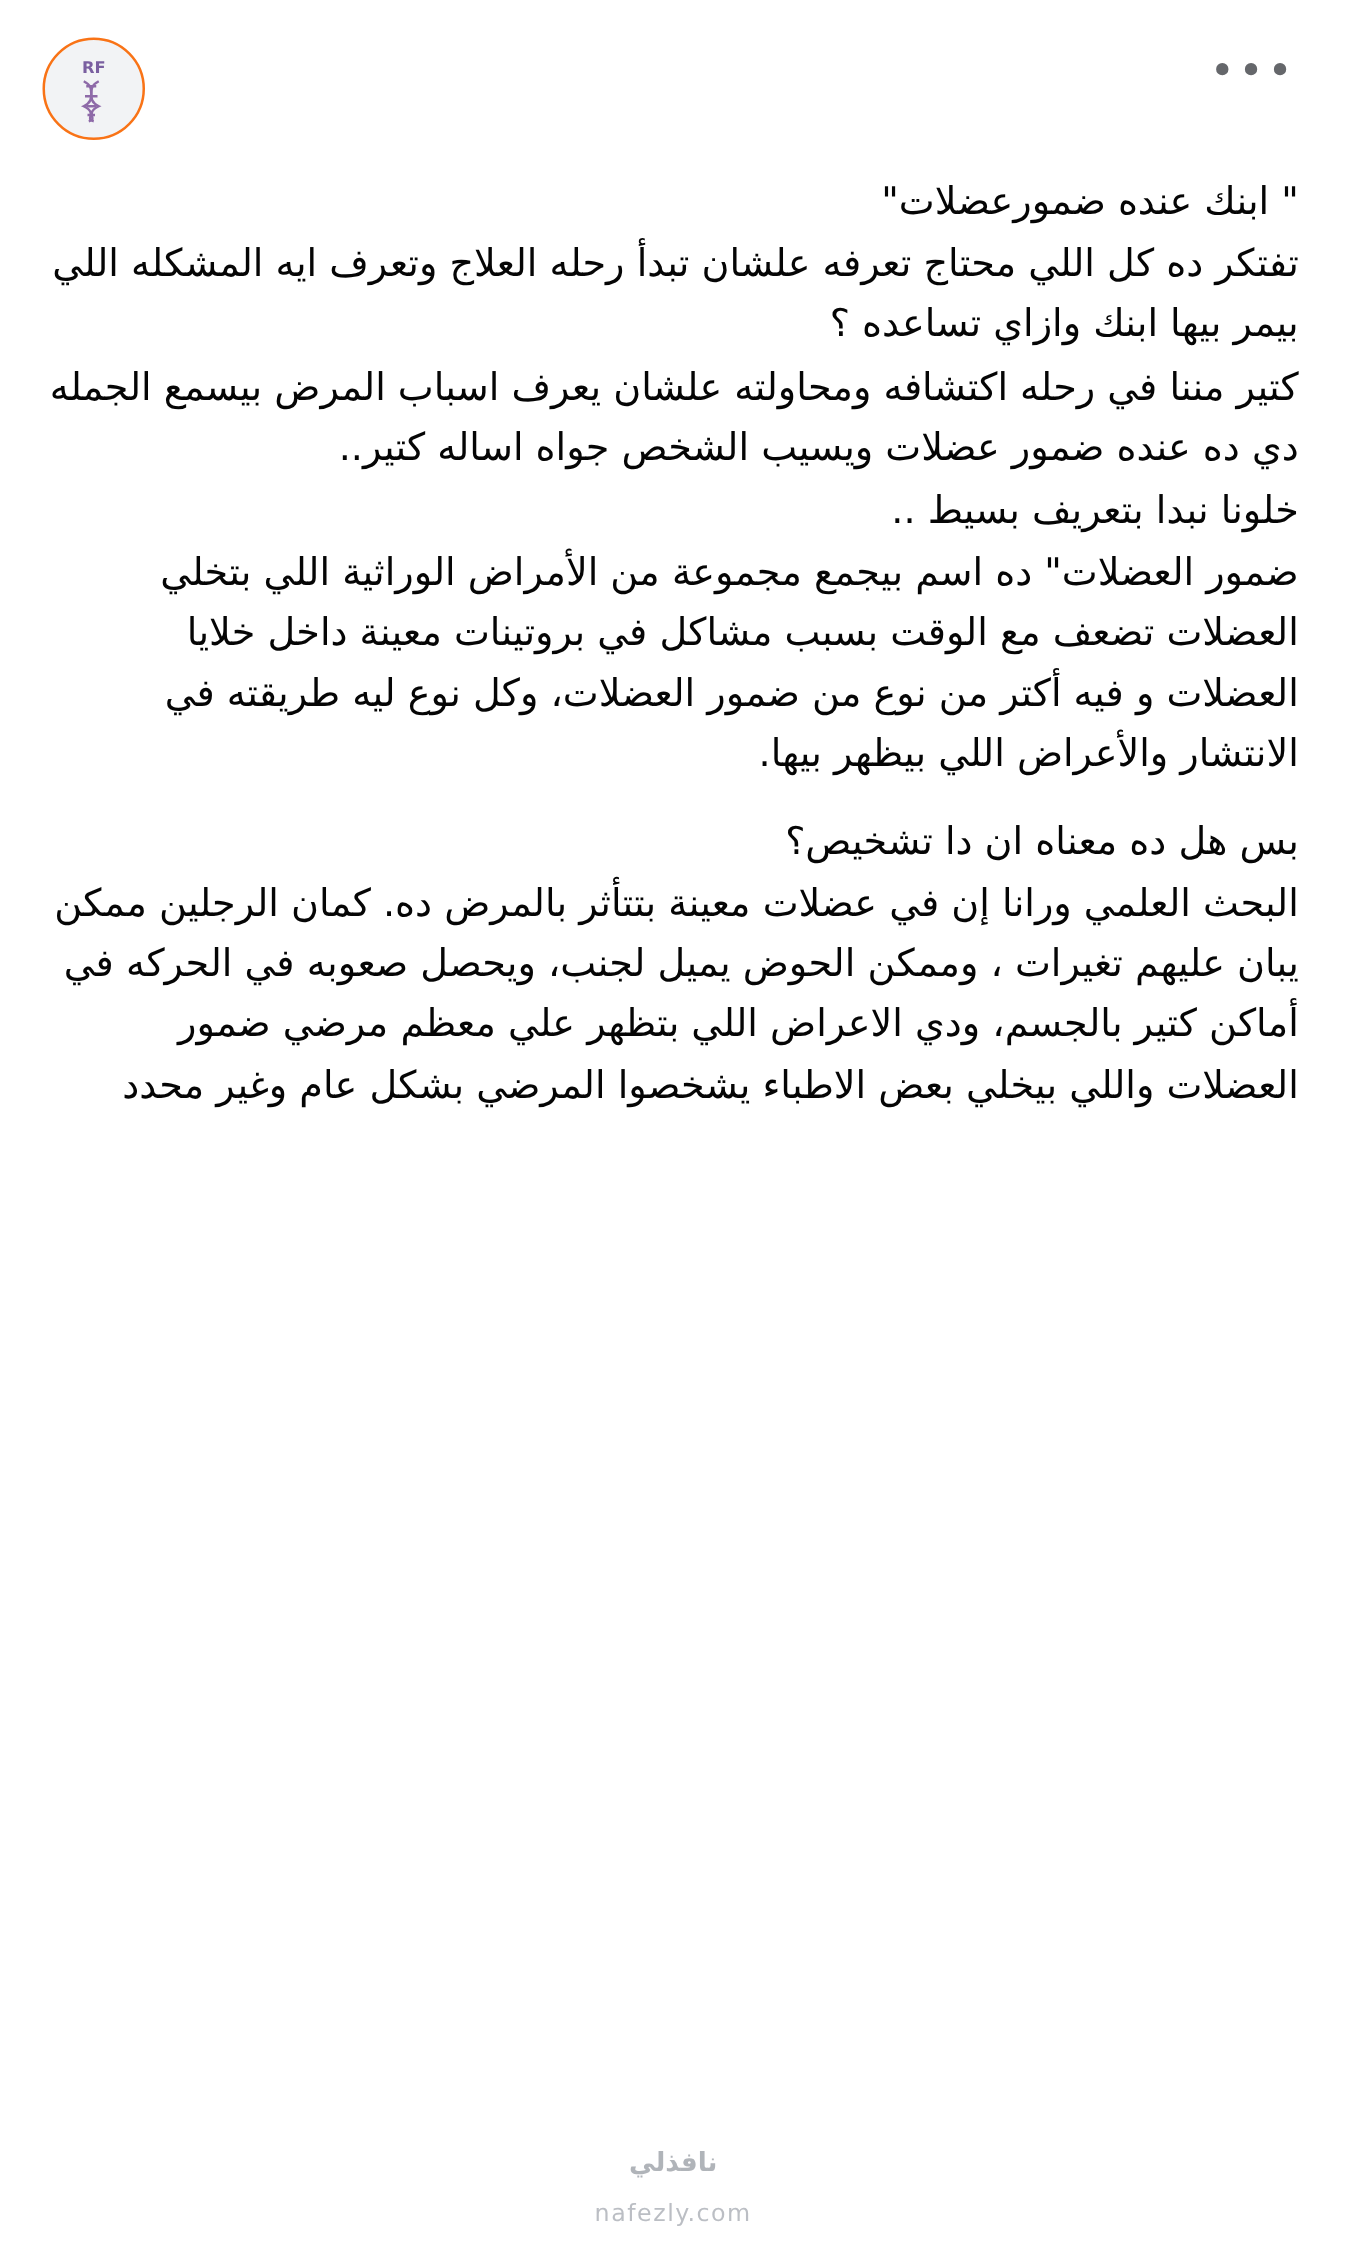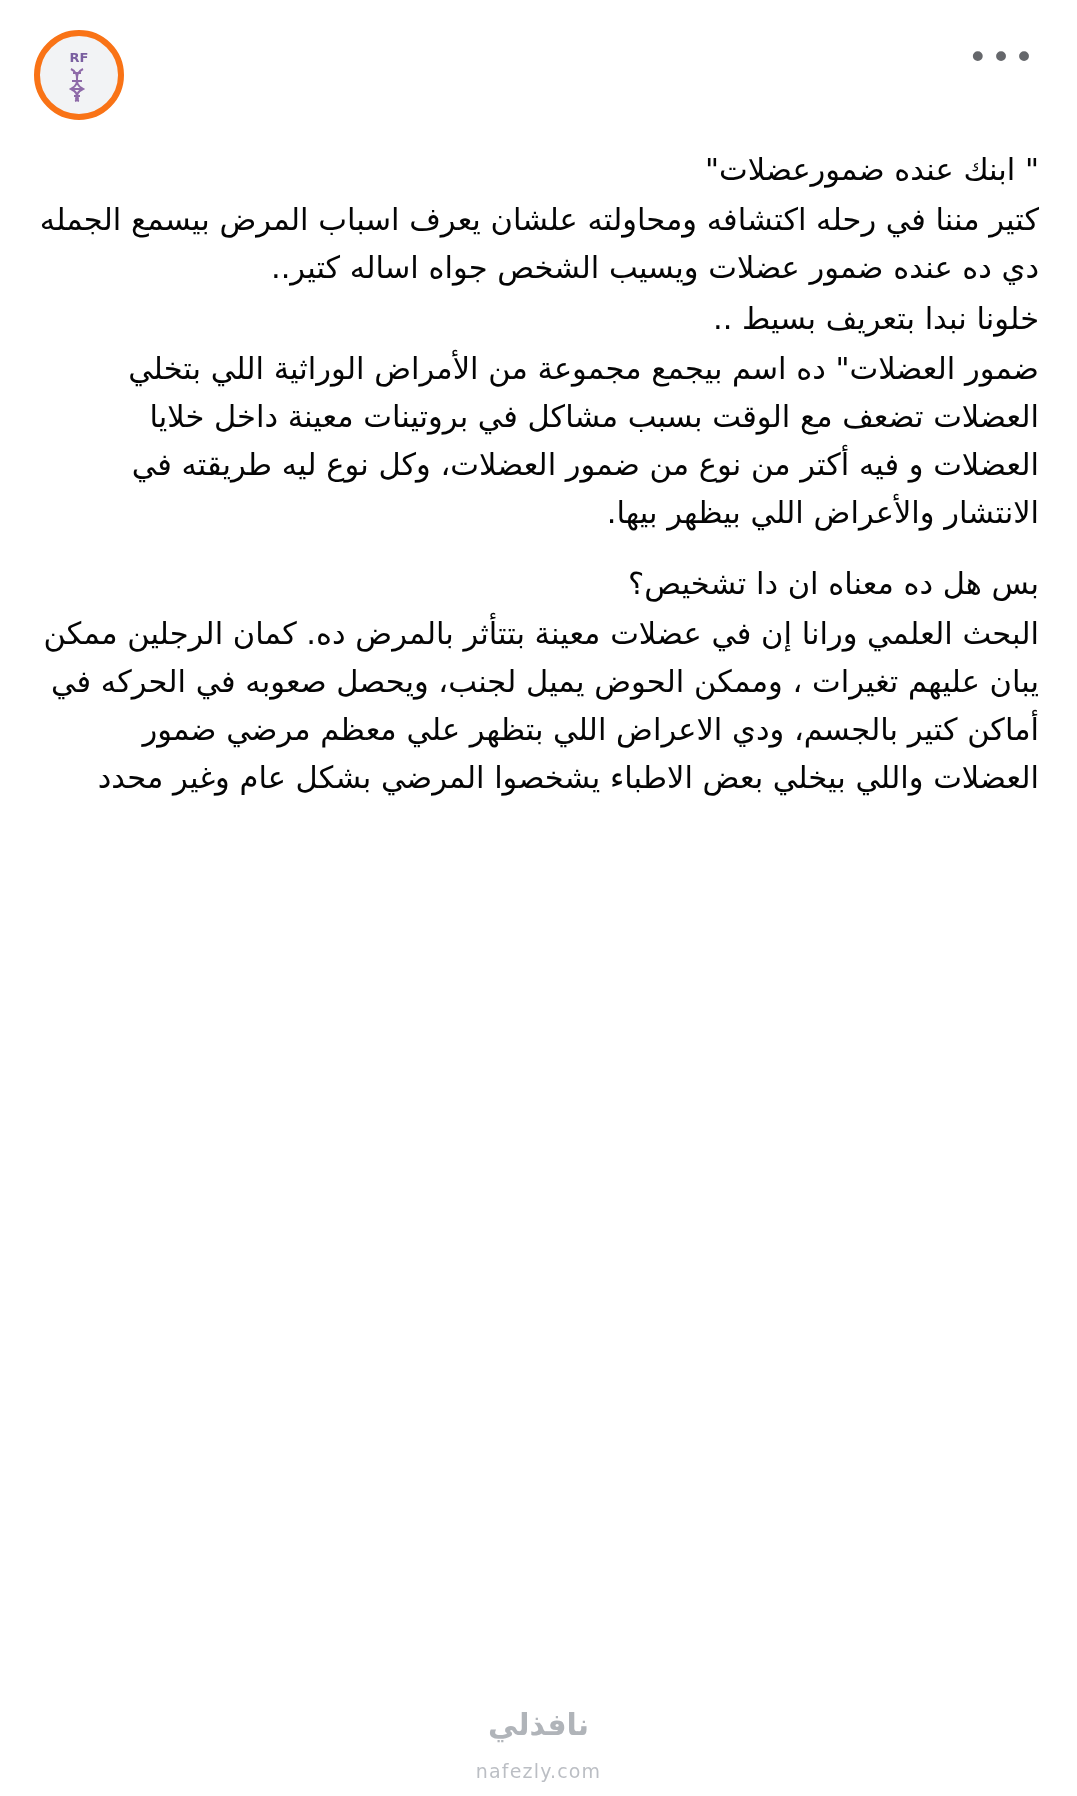--- a/index.html
+++ b/index.html
@@ -29,21 +29,21 @@
     display: flex;
     align-items: flex-start;
     direction: ltr;
     margin-bottom: 26px;
   }
   .avatar {
     width: 78px;
     height: 78px;
     border-radius: 50%;
     background: #f2f3f5;
-    border: 6px solid #f97316;
+    border: 2px solid #f97316;
     flex: 0 0 auto;
     position: relative;
     display: flex;
     align-items: center;
     justify-content: center;
     overflow: hidden;
   }
   .avatar svg { display:block; }
   .header-text {
     margin-left: 20px;
@@ -101,21 +101,21 @@
   .watermark {
     position: absolute;
     left: 50%;
     transform: translateX(-50%);
     bottom: 14px;
     text-align: center;
     opacity: 0.78;
     pointer-events: none;
   }
   .wm-ar {
-    font-size: 30px;
+    font-size: 21px;
     color: #9b9fa6;
     font-weight: bold;
     letter-spacing: 1px;
   }
   .wm-en {
     font-size: 19px;
     color: #a9adb4;
     letter-spacing: 1.2px;
     margin-top: 18px;
   }
@@ -140,20 +140,21 @@
         </g>
       </svg>
     </div>
 
 
     <div class="menu-dots">•••</div>
   </div>
 
   <div class="post-body">
     <p>" ابنك عنده ضمورعضلات"</p>
+    <p>تفتكر ده كل اللي محتاج تعرفه علشان تبدأ رحله العلاج وتعرف ايه المشكله اللي بيمر بيها ابنك وازاي تساعده ؟</p>
     <p>كتير مننا في رحله اكتشافه ومحاولته علشان يعرف اسباب المرض بيسمع الجمله دي ده عنده ضمور عضلات ويسيب الشخص جواه اساله كتير..</p>
     <p>خلونا نبدا بتعريف بسيط ..</p>
     <p class="gap">ضمور العضلات" ده اسم بيجمع مجموعة من الأمراض الوراثية اللي بتخلي العضلات تضعف مع الوقت بسبب مشاكل في بروتينات معينة داخل خلايا العضلات و فيه أكتر من نوع من ضمور العضلات، وكل نوع ليه طريقته في الانتشار والأعراض اللي بيظهر بيها.</p>
     <p>بس هل ده معناه ان دا تشخيص؟</p>
     <p>البحث العلمي ورانا إن في عضلات معينة بتتأثر بالمرض ده. كمان الرجلين ممكن يبان عليهم  تغيرات ، وممكن الحوض يميل لجنب، ويحصل صعوبه في الحركه  في أماكن كتير بالجسم، ودي الاعراض اللي بتظهر علي معظم مرضي ضمور العضلات واللي بيخلي بعض الاطباء يشخصوا المرضي بشكل عام وغير محدد</p>
   </div>
 
   <div class="watermark">
     <div class="wm-ar">نافذلي</div>
     <div class="wm-en">nafezly.com</div>

